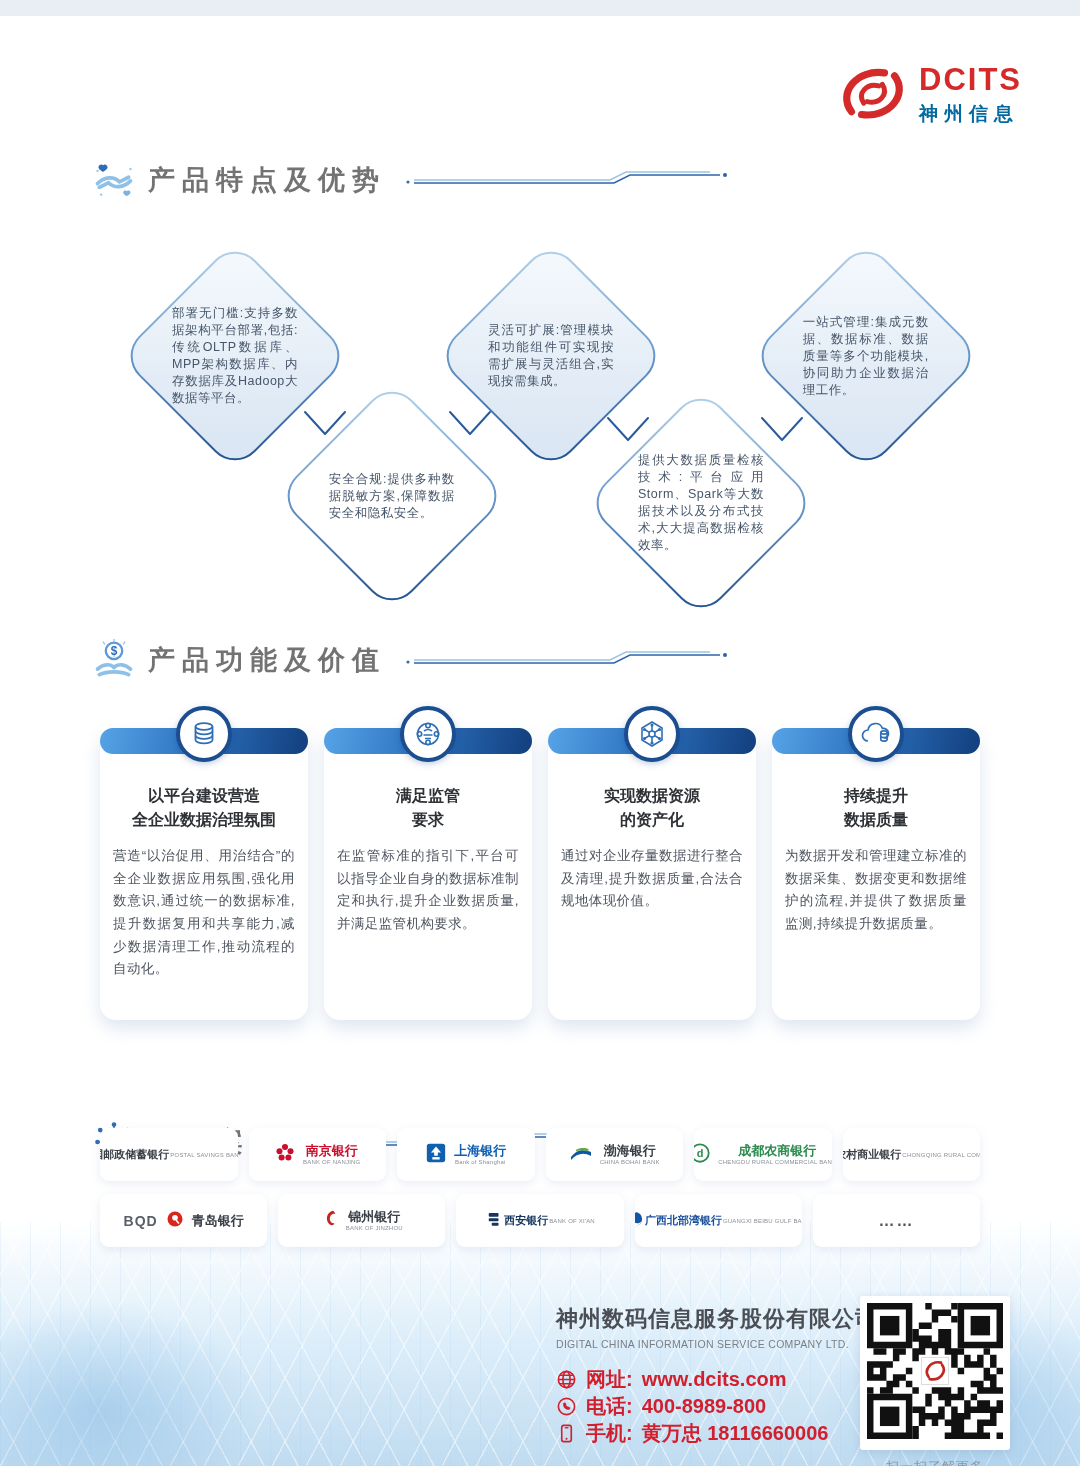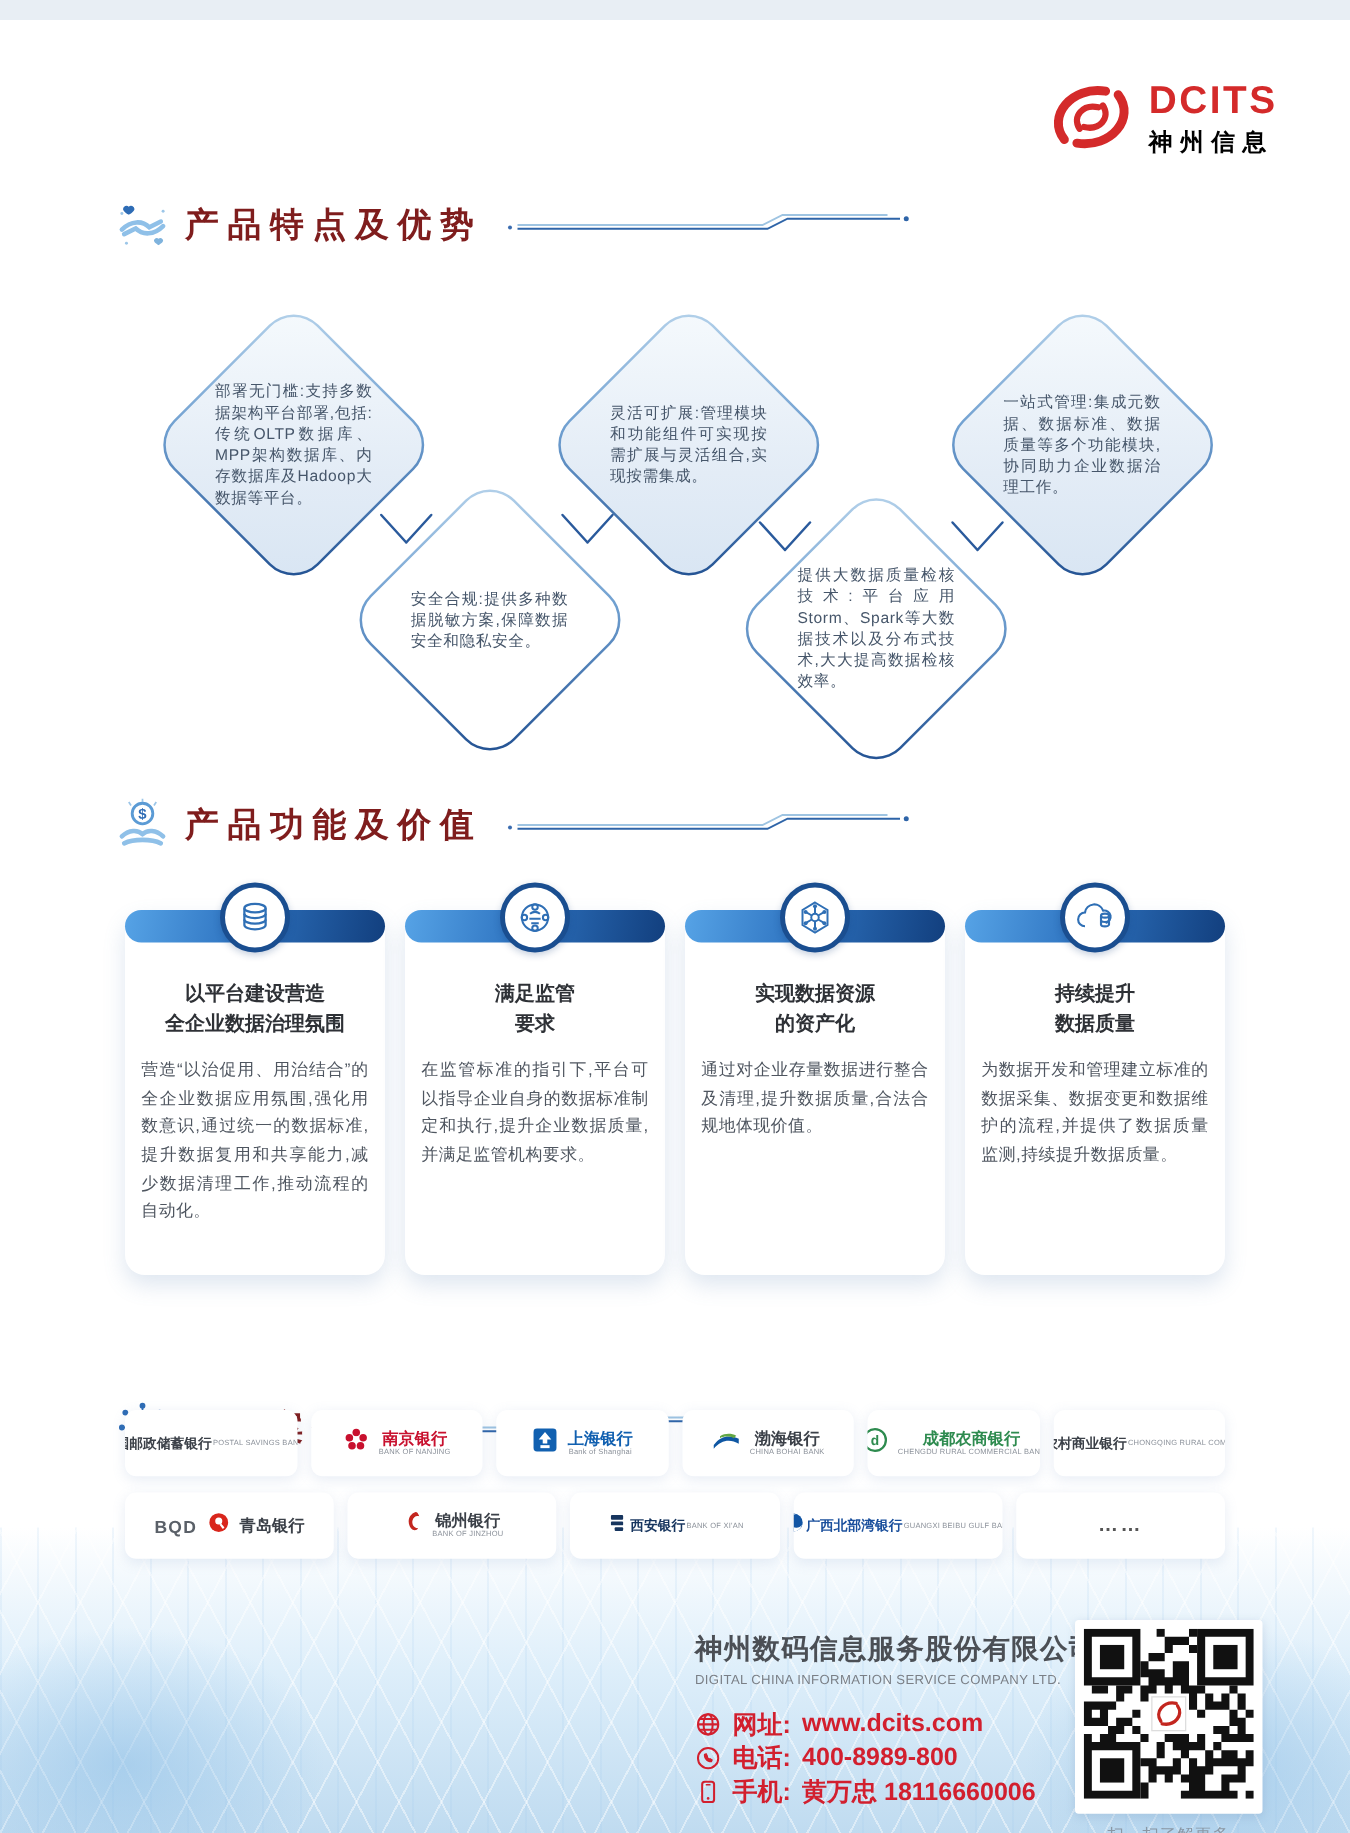--- a/index.html
+++ b/index.html
@@ -16,29 +16,29 @@
   }
   .bg-corner-l { position:absolute; left:-60px; bottom:-40px; width:320px; height:220px; pointer-events:none;
     background:radial-gradient(closest-side, rgba(140,190,230,.55), rgba(140,190,230,0)); }
   .bg-corner-r { position:absolute; right:-60px; bottom:-40px; width:320px; height:220px; pointer-events:none;
     background:radial-gradient(closest-side, rgba(140,190,230,.5), rgba(140,190,230,0)); }
 
   
   .brand { position:absolute; top:44px; right:58px; display:flex; align-items:center; gap:10px; }
   .brand-text { display:flex; flex-direction:column; }
   .brand-name { color:#d42a2a; font-size:31px; font-weight:800; letter-spacing:2px; line-height:1; }
-  .brand-cn { color:#000000; font-size:19px; font-weight:600; letter-spacing:6px; margin-top:6px; }
+  .brand-cn { color:#0369a1; font-size:19px; font-weight:600; letter-spacing:6px; margin-top:6px; }
 
   
   .sec-head { position:absolute; left:92px; display:flex; align-items:center; gap:12px; }
   .sec-head.features { top:142px; }
   .sec-head.functions { top:622px; }
   .sec-head.cases { top:1104px;justify-content:space-between; }
   .sec-icon { width:44px; height:44px; position:relative; flex:0 0 auto; }
-  .sec-title { font-size:27px; font-weight:700; color:#7f1d1d; letter-spacing:7px; white-space:nowrap; }
+  .sec-title { font-size:27px; font-weight:700; color:#737373; letter-spacing:7px; white-space:nowrap; }
   .sec-decor { margin-left:6px; }
 
   
   .diamond { position:absolute; width:164px; height:164px; transform:rotate(45deg); border-radius:28px;
     padding:2px; background:linear-gradient(135deg,#b9d5ec 0%,#6f9fd0 45%,#1d4c8e 100%); }
   .diamond-inner { width:100%; height:100%; border-radius:26px; background:#ffffff;
     display:flex; align-items:center; justify-content:center; overflow:visible; }
   .diamond-inner.filled { background:linear-gradient(135deg,#f6fafd 0%,#e3ecf6 60%,#d8e5f3 100%); }
   .diamond-text { transform:rotate(-45deg); width:126px; font-size:12.5px; line-height:1.36;
     letter-spacing:.5px; color:#46566a; text-align:justify; }

